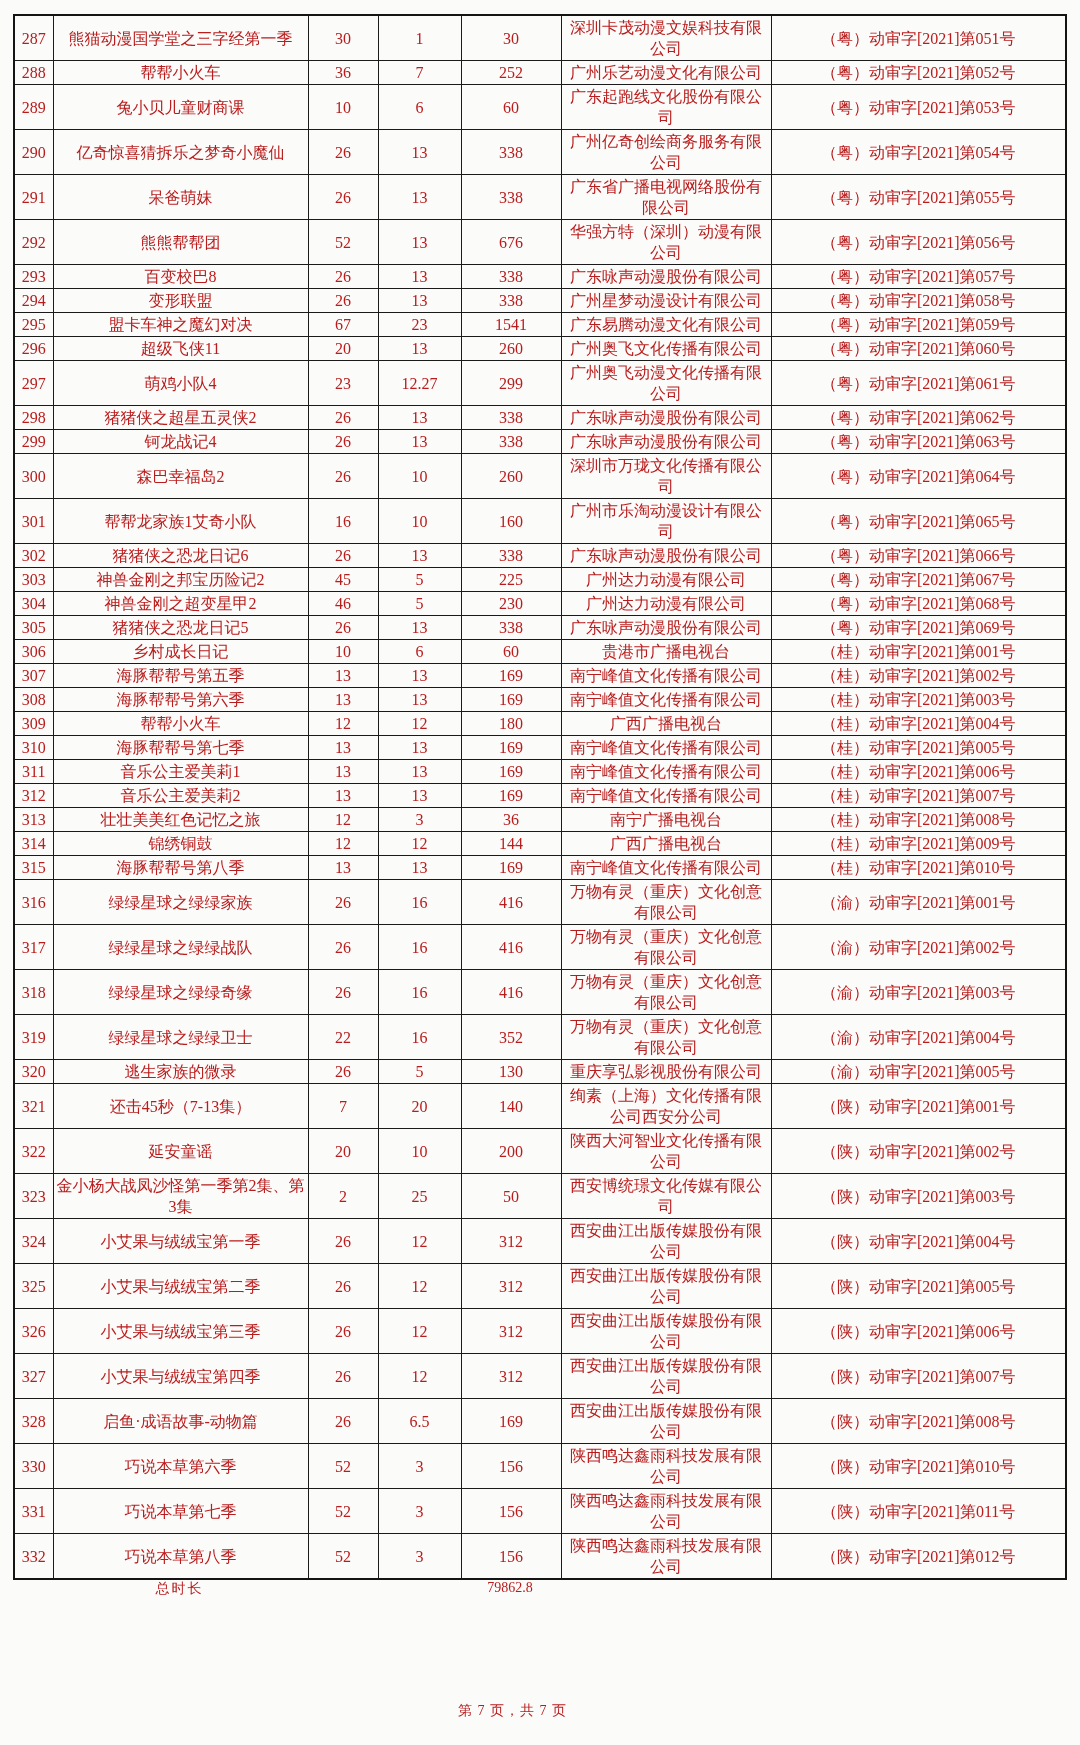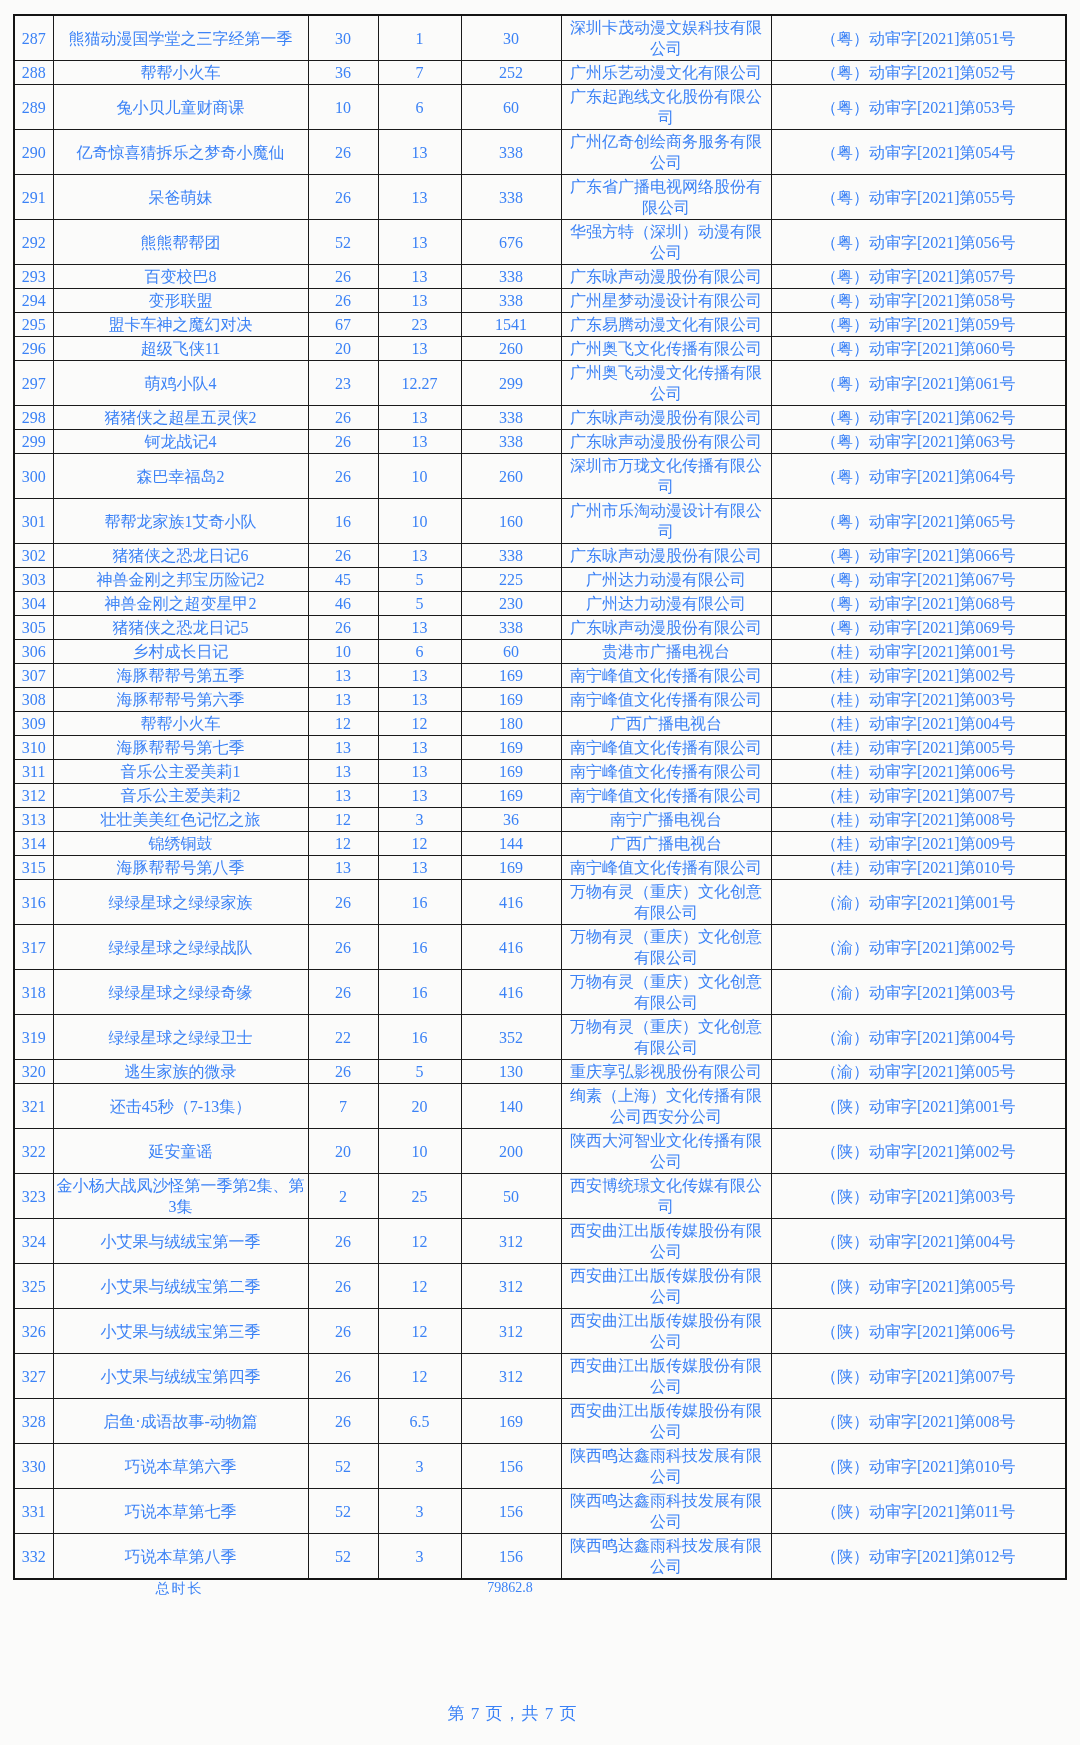--- a/index.html
+++ b/index.html
@@ -3,21 +3,21 @@
 <meta charset="utf-8">
 <style>
   * { margin: 0; padding: 0; box-sizing: border-box; }
   html, body { background: #fbfbfa; }
   .page {
     position: relative;
     width: 1080px;
     height: 1745px;
     background: #fbfbfa;
     font-family: "Liberation Serif", "DejaVu Serif", serif;
-    color: #3b82f6;
+    color: #b91c1c;
     margin: 0 auto;
     overflow: hidden;
   }
   table.approval {
     position: absolute;
     left: 13px;
     top: 14px;
     width: 1052px;
     border-collapse: collapse;
     table-layout: fixed;
@@ -61,21 +61,21 @@
     left: 447px;
     width: 100px;
     text-align: center;
   }
   .page-footer {
     position: absolute;
     left: 0;
     top: 1702px;
     width: 1025px;
     text-align: center;
-    font-size: 17px;
+    font-size: 14px;
     letter-spacing: 1px;
   }
 </style>
 </head>
 <body>
 
 <div class="page">
 
   <table class="approval">
     <colgroup>

